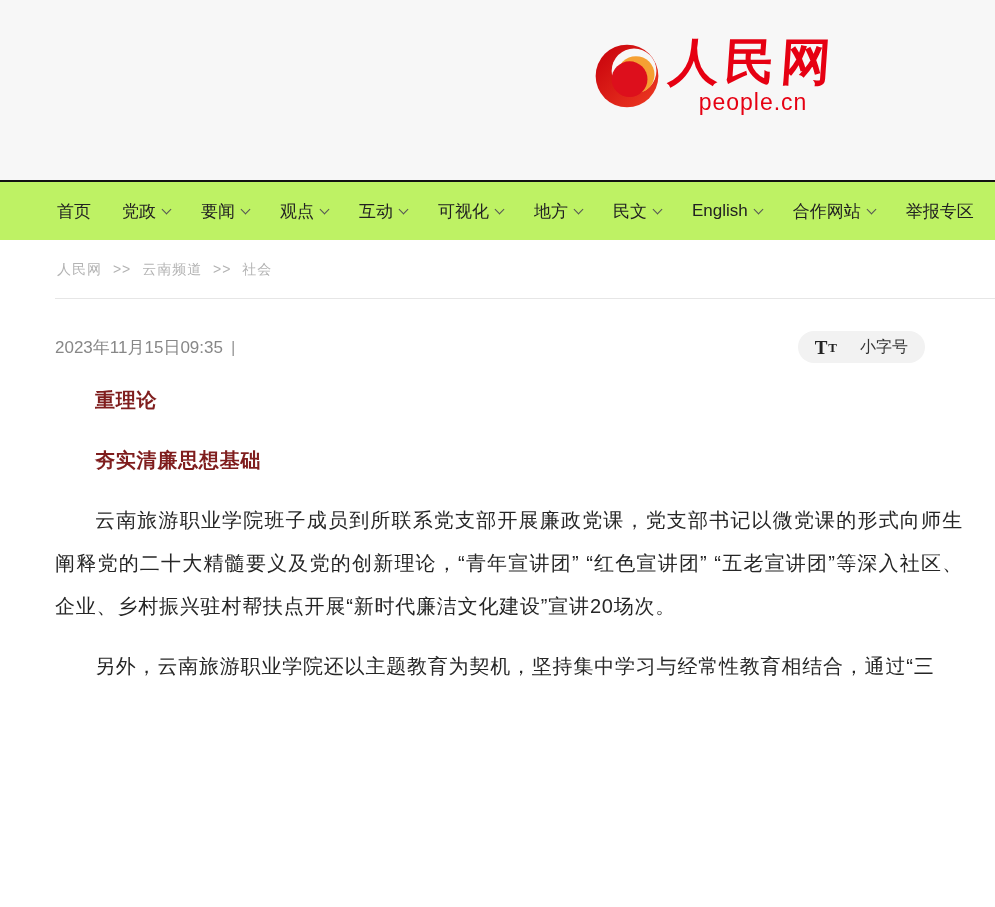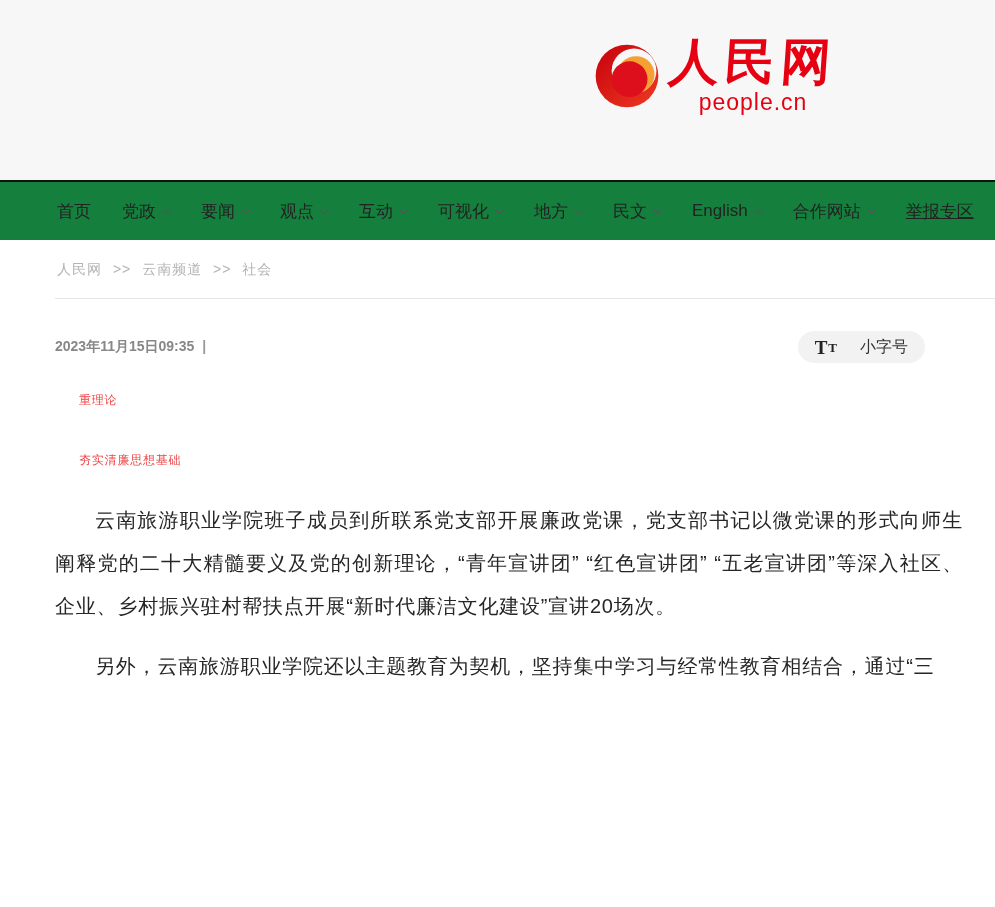--- a/index.html
+++ b/index.html
@@ -34,33 +34,33 @@
   }
   .logo-en {
     font-size: 23px; line-height: 24px; font-weight: 400;
     color: #e60012; letter-spacing: 1px;
   }
 
   
   .header-divider { width: 995px; height: 2px; background: #121212; }
   .main-nav {
     width: 995px; height: 58px;
-    background: #15803d;
+    background: #bef264;
     display: flex; align-items: center;
     padding-left: 57px;
     white-space: nowrap;
   }
   .nav-item {
     display: inline-flex; align-items: center;
     font-size: 17px; color: #222222;
     text-decoration: none;
     margin-right: 31px;
     cursor: pointer;
   }
-  .nav-item:last-of-type { margin-right: 2px; text-decoration: underline; }
+  .nav-item:last-of-type { margin-right: 2px; }
   .chev {
     display: inline-block;
     width: 7px; height: 7px;
     border-right: 1.6px solid #555;
     border-bottom: 1.6px solid #555;
     transform: rotate(45deg);
     margin-left: 7px; margin-bottom: 4px;
   }
 
   
@@ -86,21 +86,21 @@
     font-weight: 700; color: #000000;
     letter-spacing: 0.5px;
     white-space: nowrap;
   }
   .meta-row {
     margin-top: 31px;
     width: 908px;
     display: flex; align-items: center; justify-content: space-between;
     height: 34px;
   }
-  .article-date { font-size: 14px; color: #878787; font-weight: bold; }
+  .article-date { font-size: 17px; color: #878787; }
   .date-sep { margin-left: 8px; color: #999999; }
   .font-size-btn {
     display: inline-flex; align-items: center;
     background: #f2f2f2; border: none; border-radius: 17px;
     height: 32px; padding: 0 17px;
     margin-right: 38px;
     font-family: "Liberation Sans", "DejaVu Sans", sans-serif;
     font-size: 16px; color: #333333;
     cursor: pointer;
   }
@@ -119,22 +119,22 @@
     margin-top: 15px;
     width: 908px;
     font-size: 20px; line-height: 43px;
     letter-spacing: 0.8px;
     text-align: justify;
     color: #262626;
   }
   .article-body p,
   .article-body h3 { margin-bottom: 17px; text-indent: 2em; }
   .article-body h3 {
-    font-size: 12px; line-height: 43px;
-    font-weight: 400; color: #ef4444;
+    font-size: 20px; line-height: 43px;
+    font-weight: 700; color: #7f1d1d;
   }
 </style>
 </head>
 <body>
 
 <header class="site-header">
   <div class="logo-block">
     <svg class="logo-globe" viewBox="0 0 100 100">
       <defs>
         <linearGradient id="redg" x1="0" y1="0" x2="1" y2="1">

